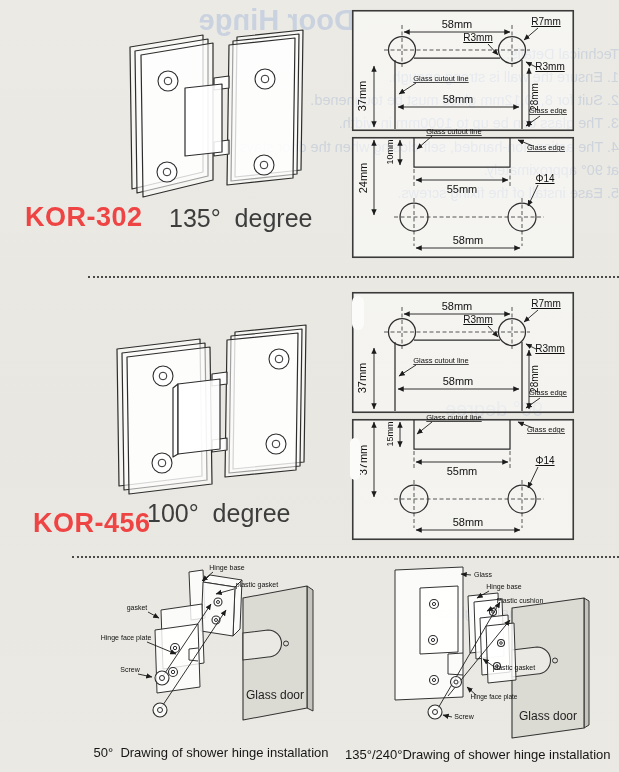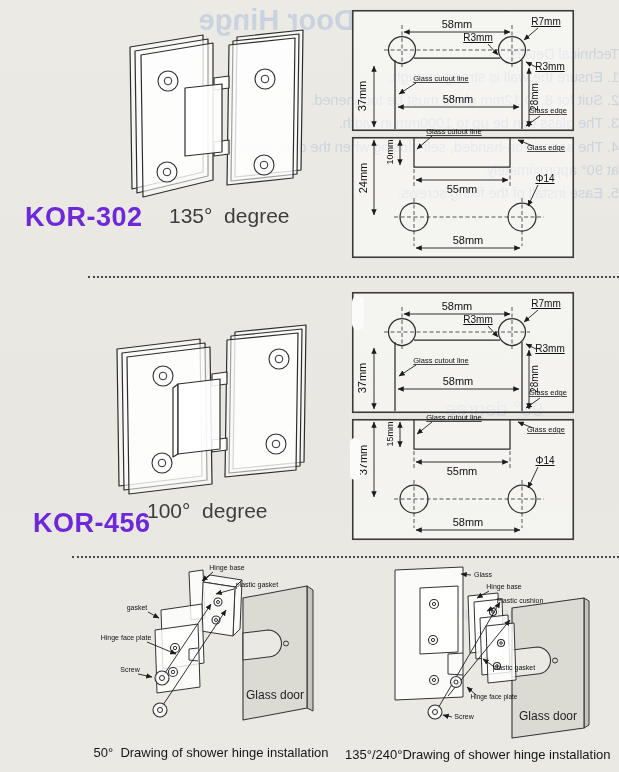--- a/index.html
+++ b/index.html
@@ -8,24 +8,24 @@
        font-family:"Liberation Sans",sans-serif;}
   
   .bleed{position:absolute;transform:scaleX(-1);color:#b7c3d8;opacity:.55;
          white-space:nowrap;pointer-events:none;overflow:hidden;}
   .bleed.title{left:150px;top:4px;width:205px;font-size:29px;font-weight:bold;opacity:.8;color:#c2cddf;}
   .bl{left:150px;width:469px;font-size:14.5px;}
   .bl0{top:46px}.bl1{top:69px}.bl2{top:92px}.bl3{top:115px}.bl4{top:139px}.bl5{top:162px}.bl6{top:185px}
   .bleed.mid{left:445px;top:398px;font-size:20px;opacity:.38;}
   .bleed.bot{left:438px;top:604px;font-size:15px;opacity:.38;}
   
-  .model{position:absolute;font-weight:bold;font-size:27px;color:#6d28d9;letter-spacing:.5px;white-space:pre;}
+  .model{position:absolute;font-weight:bold;font-size:27px;color:#ef4444;letter-spacing:.5px;white-space:pre;}
   .m302{left:25px;top:202px}
   .m303{left:33px;top:508px}
-  .angle{position:absolute;font-size:21px;color:#3d3d3d;white-space:pre;}
+  .angle{position:absolute;font-size:25px;color:#3d3d3d;white-space:pre;}
   .a302{left:169px;top:204px}
   .a303{left:147px;top:499px}
   .caption{position:absolute;font-size:13px;color:#161616;text-align:center;white-space:pre;}
   .cap1{left:82px;top:745px;width:258px}
   .cap2{left:345px;top:747px;width:262px}
   .sep{position:absolute;height:0;border-top:2px dotted #4a4a4a;}
   .sep1{left:88px;top:276px;width:531px}
   .sep2{left:72px;top:556px;width:547px}
   .artifact{position:absolute;background:#fbfbf9;border-radius:6px;}
   .art1{left:352px;top:296px;width:12px;height:34px}

